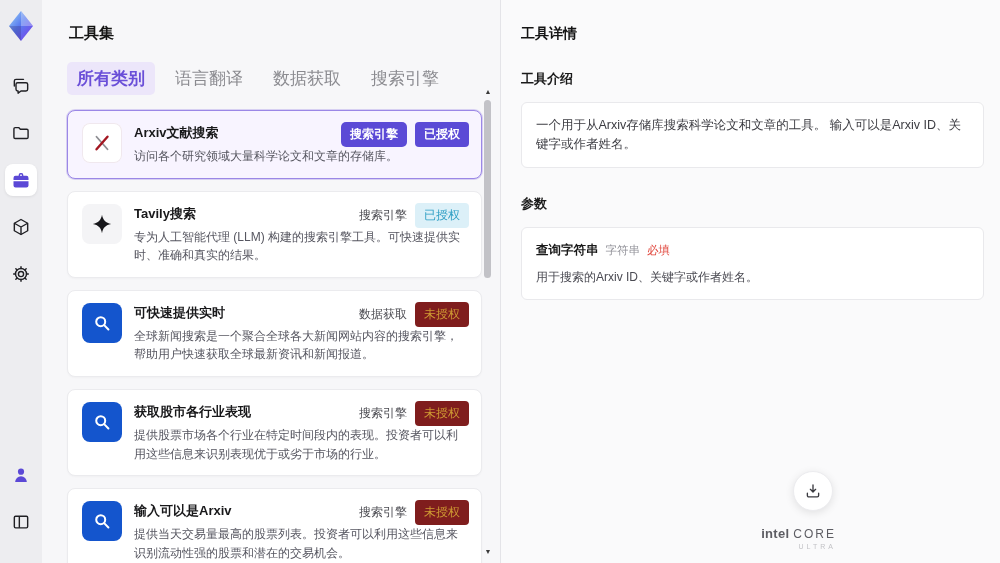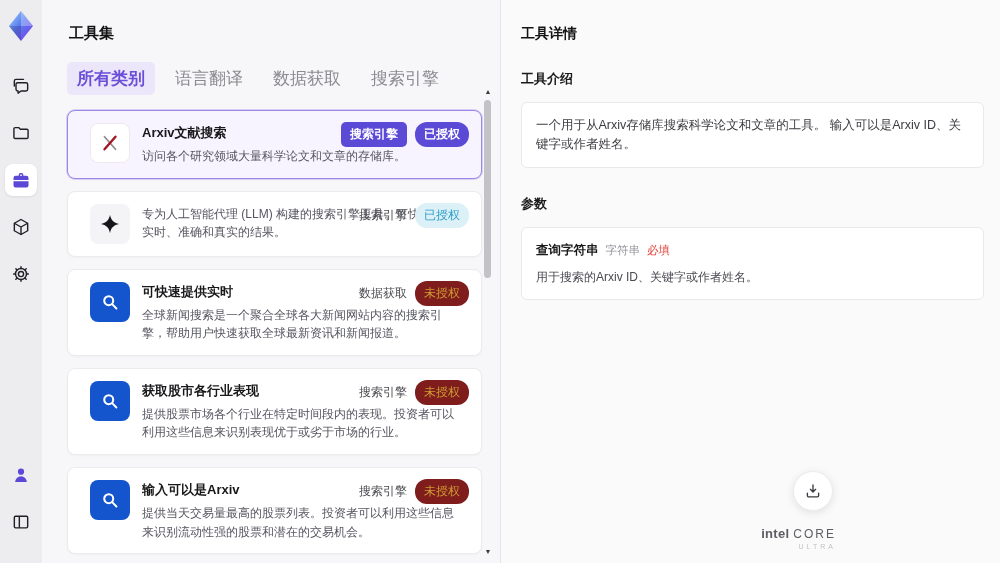--- a/index.html
+++ b/index.html
@@ -35,39 +35,39 @@
   .tabs{display:flex;gap:10px;margin-top:19px;align-items:center;}
   .tab{
     font-size:17px;color:#8b8b90;padding:5px 10px;border-radius:5px;cursor:pointer;
     white-space:nowrap;
   }
   .tab.active{background:#ece6fa;color:#6a4fd8;font-weight:bold;}
 
   .tool-list{margin-top:15px;display:flex;flex-direction:column;gap:12px;width:415px;}
   .card{
     position:relative;background:#ffffff;border:1px solid #ebebee;border-radius:8px;
-    padding:12px 22px;display:flex;gap:12px;box-sizing:border-box;cursor:pointer;
+    padding:12px 14px;display:flex;gap:12px;box-sizing:border-box;cursor:pointer;
     box-shadow:0 1px 2px rgba(20,20,40,.03);
   }
   .card.selected{border:1px solid #9b87e6;background:#f8f4ff;box-shadow:0 0 0 1px rgba(155,135,230,.35);}
   .tool-icon{
     width:40px;height:40px;border-radius:8px;flex:0 0 40px;display:flex;
     align-items:center;justify-content:center;background:#f2f2f4;overflow:hidden;
   }
   .tool-icon.icon-arxiv{background:#ffffff;box-shadow:0 0 0 1px #f0e8ee inset;}
   .tool-icon.icon-star{background:#f4f4f6;}
   .tool-icon.icon-search{background:#1455cd;}
   .tool-text{flex:1;min-width:0;padding-top:1px;}
   .tool-title{font-size:13px;font-weight:bold;color:#18181a;margin-bottom:5px;padding-right:120px;
     white-space:nowrap;overflow:hidden;}
   .tool-desc{font-size:12px;color:#565660;line-height:1.55;}
   .badges{position:absolute;right:12px;top:11px;display:flex;gap:8px;align-items:center;}
   .badge-cat{font-size:12px;color:#4c4c52;}
   .badge-cat.solid{background:#5b4ad6;color:#ffffff;padding:4px 9px;border-radius:5px;font-weight:bold;}
-  .badge-status{font-size:12px;padding:4px 9px;border-radius:12px;white-space:nowrap;}
+  .badge-status{font-size:12px;padding:4px 9px;border-radius:4px;white-space:nowrap;}
   .badge-status.authorized-solid{background:#5b4ad6;color:#ffffff;font-weight:bold;}
   .badge-status.authorized{background:#dcf0f8;color:#2f9fc4;}
   .badge-status.unauthorized{background:#7f1d1d;color:#cf9b33;}
 
   
   .vscroll{position:absolute;left:441px;top:88px;width:10px;height:469px;}
   .vscroll .arrow{position:absolute;left:1px;width:8px;font-size:7px;line-height:7px;color:#3a3a3a;text-align:center;cursor:pointer;}
   .vscroll .arrow.up{top:0;}
   .vscroll .arrow.down{bottom:2px;}
   .vscroll .thumb{
@@ -196,20 +196,21 @@
       <span class="badge-status authorized-solid">已授权</span>
     </div>
   </div>
         <div class="card">
     <div class="tool-icon icon-star">
             <svg width="22" height="22" viewBox="0 0 24 24">
               <path d="M12 2 C13.1 8 16 10.9 22 12 C16 13.1 13.1 16 12 22 C10.9 16 8 13.1 2 12 C8 10.9 10.9 8 12 2 Z" fill="#17171b"></path>
             </svg>
           </div>
     <div class="tool-text">
+      <div class="tool-title">Tavily搜索</div>
       <div class="tool-desc">专为人工智能代理 (LLM) 构建的搜索引擎工具。可快速提供实时、准确和真实的结果。</div>
     </div>
     <div class="badges">
       <span class="badge-cat">搜索引擎</span>
       <span class="badge-status authorized">已授权</span>
     </div>
   </div>
         <div class="card">
     <div class="tool-icon icon-search">
             <svg width="22" height="22" viewBox="0 0 24 24" fill="none">

